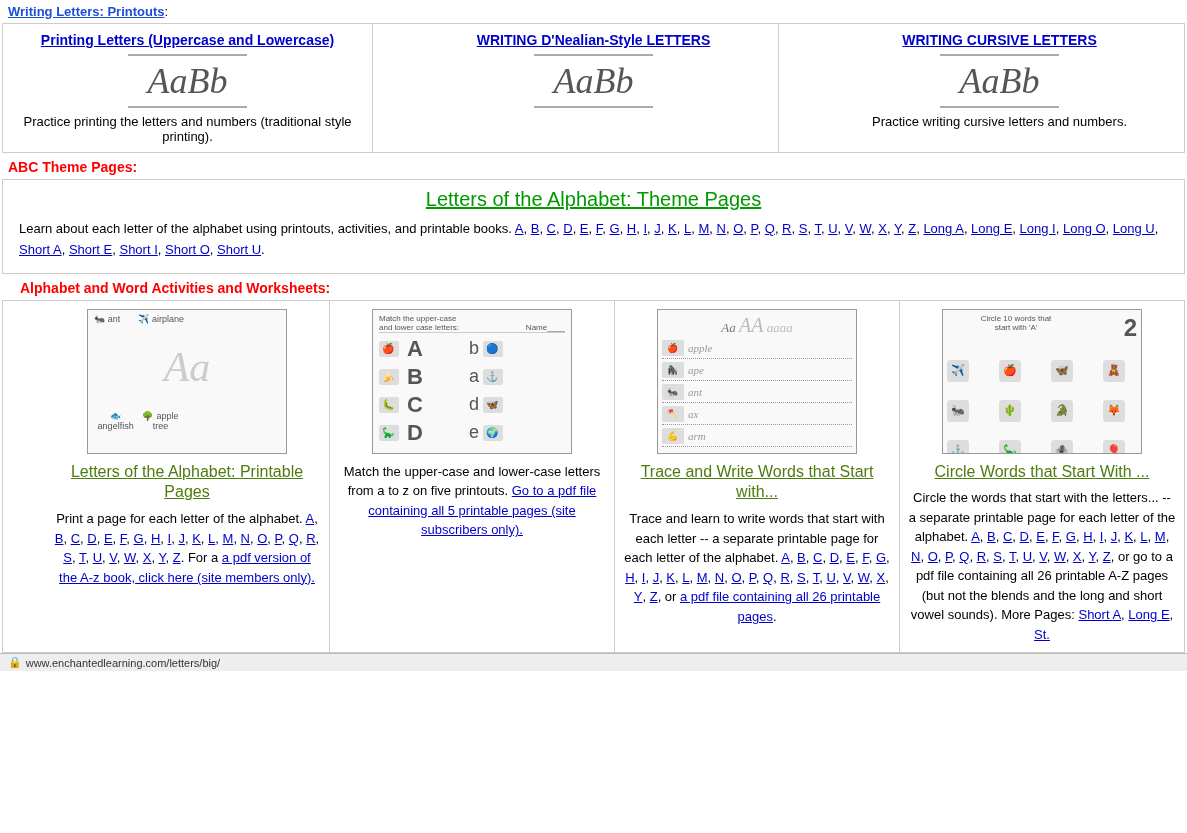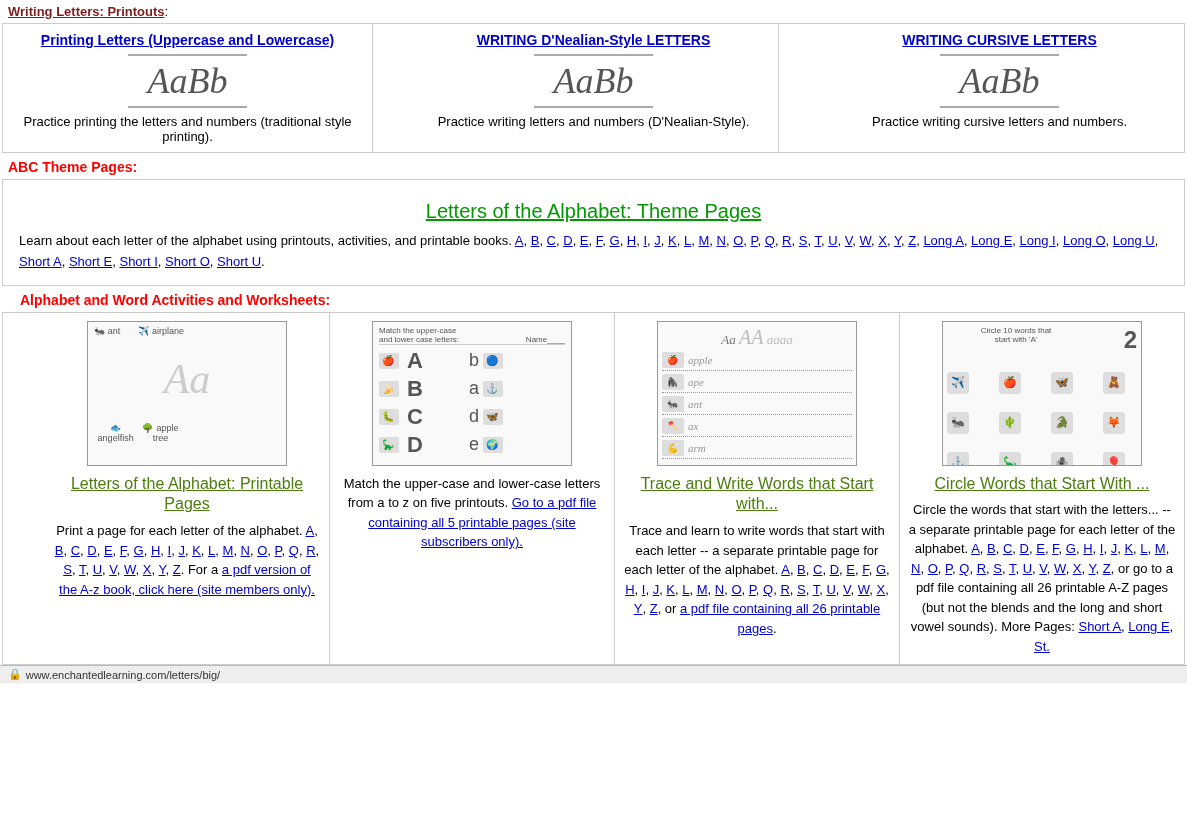--- a/index.html
+++ b/index.html
@@ -11,21 +11,21 @@
       width: 1187px;
     }
     a { color: #00c; text-decoration: underline; }
 
     
     #top-header {
       padding: 4px 8px;
       font-size: 13px;
     }
     #top-header span.writing-letters {
-      color: #7f1d1d;
+      color: #1d4ed8;
       font-weight: bold;
       text-decoration: underline;
     }
 
     
     #writing-section {
       display: flex;
       border: 1px solid #ccc;
       margin: 0 2px;
       gap: 36px;
@@ -72,21 +72,21 @@
       font-size: 14px;
     }
     #abc-theme-header span {
       color: red;
       font-weight: bold;
     }
 
     #abc-theme-box {
       border: 1px solid #ccc;
       margin: 0 2px;
-      padding: 20px 16px 12px;
+      padding: 8px 16px 12px;
       text-align: center;
     }
     #abc-theme-box .theme-title {
       font-size: 20px;
       color: #090;
       text-decoration: underline;
       margin-bottom: 8px;
       display: block;
     }
     #abc-theme-box .theme-desc {
@@ -287,21 +287,20 @@
 
   <div class="writing-col">
     <a class="col-title">Printing Letters (Uppercase and Lowercase)</a>
     <span class="letters-img">AaBb</span>
     <p class="desc">Practice printing the letters and numbers (traditional style printing).</p>
   </div>
 
   <div class="writing-col">
     <a class="col-title">WRITING D'Nealian-Style LETTERS</a>
     <span class="letters-img" style="font-style:italic;">AaBb</span>
-    <p class="desc">Practice writing letters and numbers (D'Nealian-Style).</p>
   </div>
 
   <div class="writing-col">
     <a class="col-title">WRITING CURSIVE LETTERS</a>
     <span class="letters-img cursive-img">AaBb</span>
     <p class="desc">Practice writing cursive letters and numbers.</p>
   </div>
 
 </div>
 

